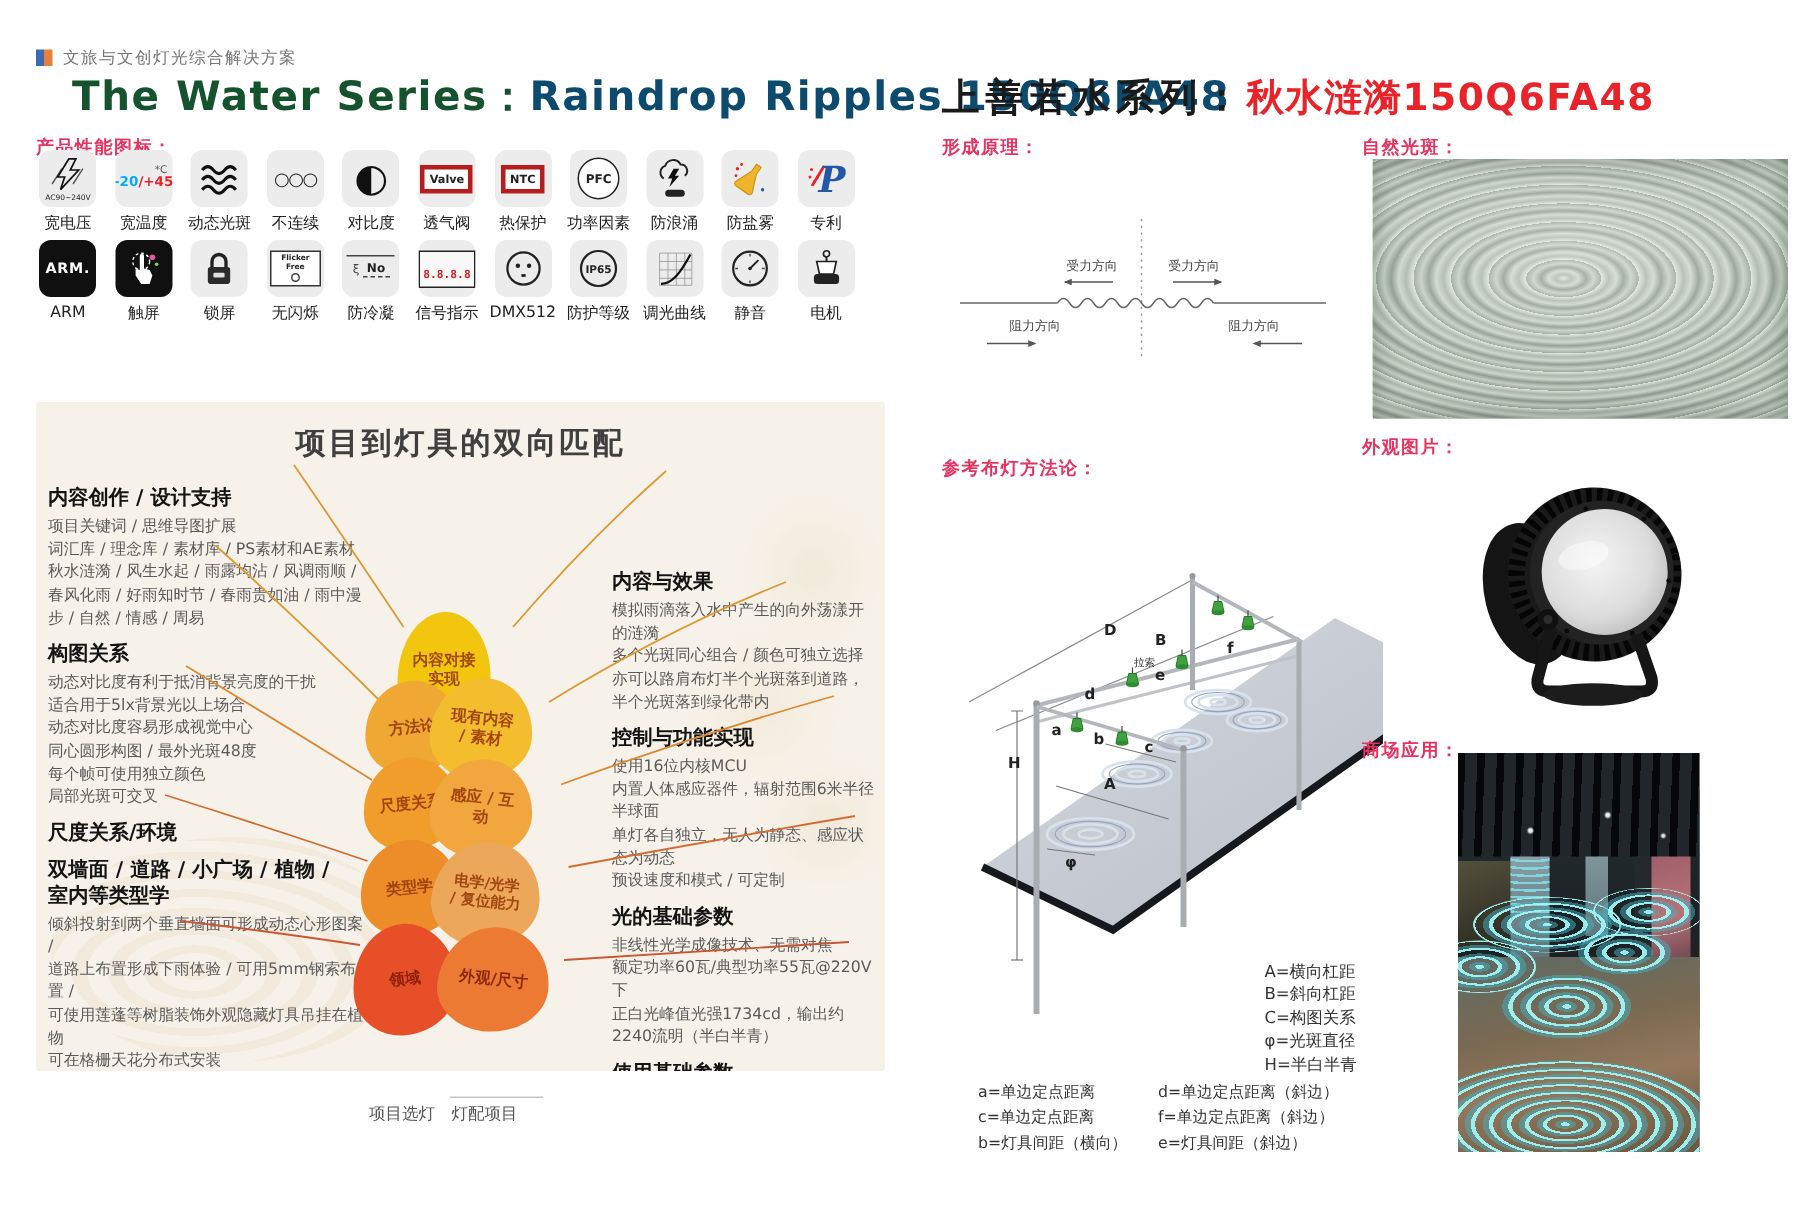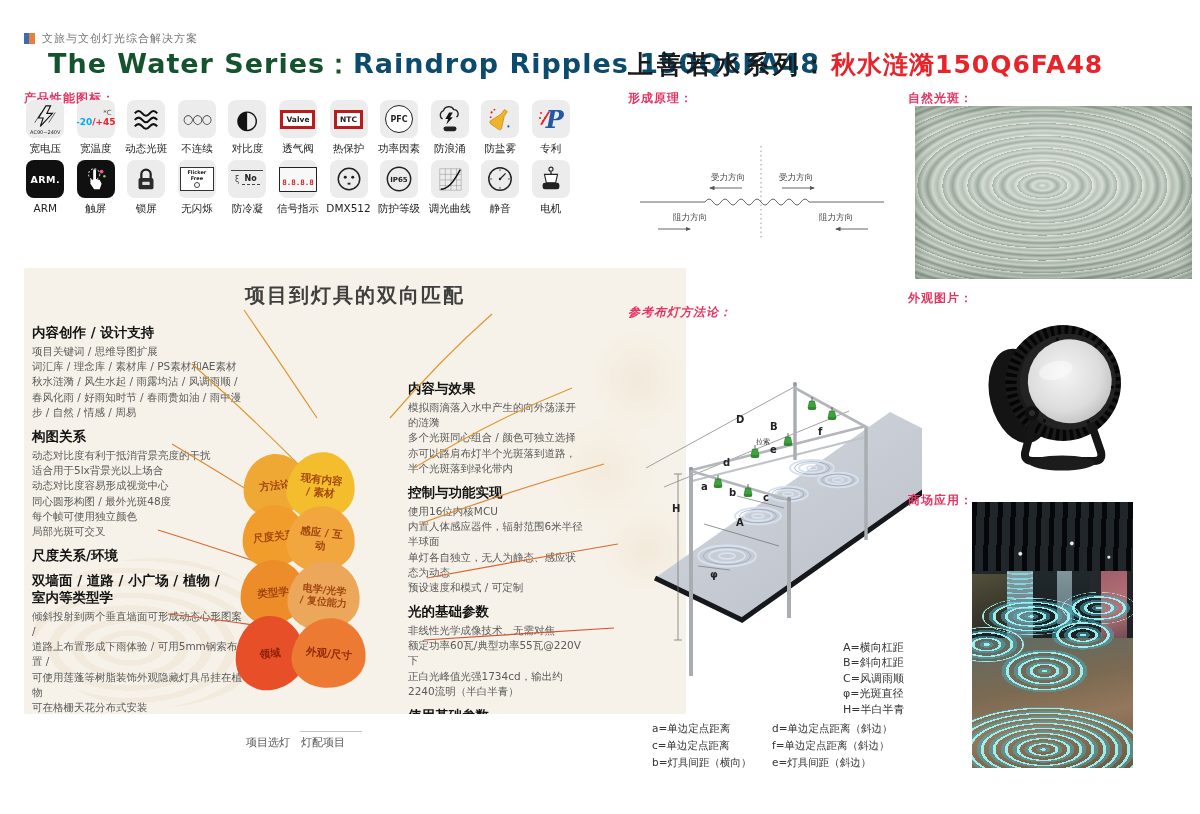--- a/index.html
+++ b/index.html
@@ -46,21 +46,21 @@
         align-items:center;justify-content:center;}
   .ff-t{font-size:5px;font-weight:bold;color:#222;line-height:1.1;text-align:center;}
   .ff-dot{width:4px;height:4px;border-radius:50%;border:1px solid #444;margin-top:1px;}
   .i-nocond{width:32px;height:18px;border-top:1px solid #444;display:flex;align-items:center;justify-content:center;gap:2px;}
   .nc-sq{font-size:8px;color:#444;}
   .nc-no{font-size:8px;font-weight:bold;color:#222;border-bottom:1px dashed #444;padding:0 3px 1px;}
   .i-signal{border:1.5px solid #222;background:#f8f8f8;padding:2px 2px;}
   .i-signal span{font-family:"DejaVu Sans Mono","Liberation Mono",monospace;font-size:7.5px;font-weight:bold;color:#c22;letter-spacing:0;}
 
   
-  .matchbox{left:24px;top:268px;width:662px;height:446px;background:#f7f2e9;border-radius:2px;overflow:hidden;}
+  .matchbox{left:24px;top:268px;width:566px;height:446px;background:#f7f2e9;border-radius:2px;overflow:hidden;}
   .mb-deco1{position:absolute;left:10px;top:290px;width:240px;height:150px;border-radius:50%;opacity:.45;
     background:repeating-radial-gradient(ellipse 60% 50% at 40% 60%,rgba(215,195,155,.35) 0 10px,rgba(0,0,0,0) 10px 24px);}
   .mb-deco2{position:absolute;right:-20px;top:60px;width:170px;height:260px;opacity:.5;
     background:radial-gradient(ellipse 40% 28% at 60% 20%,rgba(235,224,200,.9),rgba(0,0,0,0) 70%),
                radial-gradient(ellipse 45% 30% at 40% 55%,rgba(238,228,206,.9),rgba(0,0,0,0) 70%),
                radial-gradient(ellipse 40% 26% at 65% 85%,rgba(235,224,200,.9),rgba(0,0,0,0) 70%);}
   .mb-title{position:absolute;left:0;top:14px;width:100%;text-align:center;font-size:20px;font-weight:bold;
             color:#3f3f3f;letter-spacing:2px;}
   .mb-colL{position:absolute;left:8px;top:50px;width:214px;}
   .mb-colR{position:absolute;left:384px;top:106px;width:176px;}
@@ -404,20 +404,22 @@
         <path d="M228 198 Q172 142 120 96" fill="none" stroke="#dd9933" stroke-width="1.2"></path>
         <path d="M224 252 Q160 212 100 176" fill="none" stroke="#dd8833" stroke-width="1.2"></path>
         <path d="M221 306 Q150 282 86 262" fill="none" stroke="#d56b33" stroke-width="1.2"></path>
         <path d="M216 362 Q150 352 96 346" fill="none" stroke="#cc5533" stroke-width="1.2"></path>
         <path d="M318 150 Q368 92 420 46" fill="none" stroke="#dd9933" stroke-width="1.2"></path>
         <path d="M342 200 Q420 152 500 120" fill="none" stroke="#dd9933" stroke-width="1.2"></path>
         <path d="M350 255 Q440 222 532 196" fill="none" stroke="#dd8833" stroke-width="1.2"></path>
         <path d="M355 310 Q452 292 546 276" fill="none" stroke="#d56b33" stroke-width="1.2"></path>
         <path d="M352 372 Q452 366 542 360" fill="none" stroke="#cc5533" stroke-width="1.2"></path>
       </svg>
+      <div class="leaf" style="left:241px;top:140px;width:62px;height:78px;background:#f2c50f;">内容对接
+实现</div>
       <div class="leaf" style="left:219px;top:186px;width:64px;height:62px;background:#f0a834;transform:rotate(-6deg);">方法论</div>
       <div class="leaf" style="left:263px;top:184px;width:68px;height:68px;background:#f3bd2e;transform:rotate(6deg);">现有内容
 / 素材</div>
       <div class="leaf" style="left:218px;top:237px;width:64px;height:62px;background:#f09d2c;transform:rotate(-6deg);">尺度关系</div>
       <div class="leaf" style="left:263px;top:238px;width:68px;height:66px;background:#f1a63e;transform:rotate(6deg);">感应 / 互
 动</div>
       <div class="leaf" style="left:216px;top:292px;width:66px;height:64px;background:#ec8d2a;transform:rotate(-6deg);">类型学</div>
       <div class="leaf" style="left:264px;top:293px;width:72px;height:70px;background:#eca75a;transform:rotate(6deg);font-size:10px;">电学/光学
 / 复位能力</div>
       <div class="leaf red" style="left:211px;top:348px;width:70px;height:74px;background:#e64f28;transform:rotate(-6deg);">领域</div>
@@ -451,21 +453,21 @@
     <line x1="150" y1="48" x2="182" y2="48" stroke="#555" stroke-width=".9" marker-end="url(#ar)"></line>
     <text x="58" y="80" text-anchor="middle" font-size="8.5" fill="#444">阻力方向</text>
     <line x1="26" y1="89" x2="58" y2="89" stroke="#555" stroke-width=".9" marker-end="url(#ar)"></line>
     <text x="204" y="80" text-anchor="middle" font-size="8.5" fill="#444">阻力方向</text>
     <line x1="236" y1="89" x2="204" y2="89" stroke="#555" stroke-width=".9" marker-end="url(#ar)"></line>
   </svg>
 
   <div class="abs seclabel" style="left:908px;top:90px;">自然光斑：</div>
   <div class="abs photo-ripple"></div>
 
-  <div class="abs seclabel" style="left:628px;top:304px;font-style:italic;">参考布灯方法论：</div>
+  <div class="abs seclabel" style="left:628px;top:304px;">参考布灯方法论：</div>
 
   <svg class="abs" style="left:630px;top:355px;" width="292" height="360" viewBox="630 355 292 360">
     <defs>
       <linearGradient id="plate" x1="0" y1="0" x2="1" y2="1">
         <stop offset="0" stop-color="#d6dae0"></stop>
           <stop offset="1" stop-color="#b6bcc6"></stop>
       </linearGradient>
     </defs>
 
     <polygon points="655,578 890,412 975,455 742,620" fill="url(#plate)"></polygon>
@@ -566,21 +568,21 @@
       <text x="736" y="526">A</text>
       <text x="672" y="512">H</text>
       <text x="710" y="578">φ</text>
     </g>
     <text x="756" y="444" font-size="7" fill="#333">拉索</text>
   </svg>
 
   <div class="abs legend-dims">
     <div>A=横向杠距</div>
     <div>B=斜向杠距</div>
-    <div>C=风调雨顺</div>
+    <div>C=构图关系</div>
     <div>φ=光斑直径</div>
     <div>H=半白半青</div>
   </div>
 
   <div class="abs legend-pts" style="left:652px;">
     <div>a=单边定点距离</div>
     <div>c=单边定点距离</div>
     <div>b=灯具间距（横向）</div>
   </div>
   <div class="abs legend-pts" style="left:772px;">

